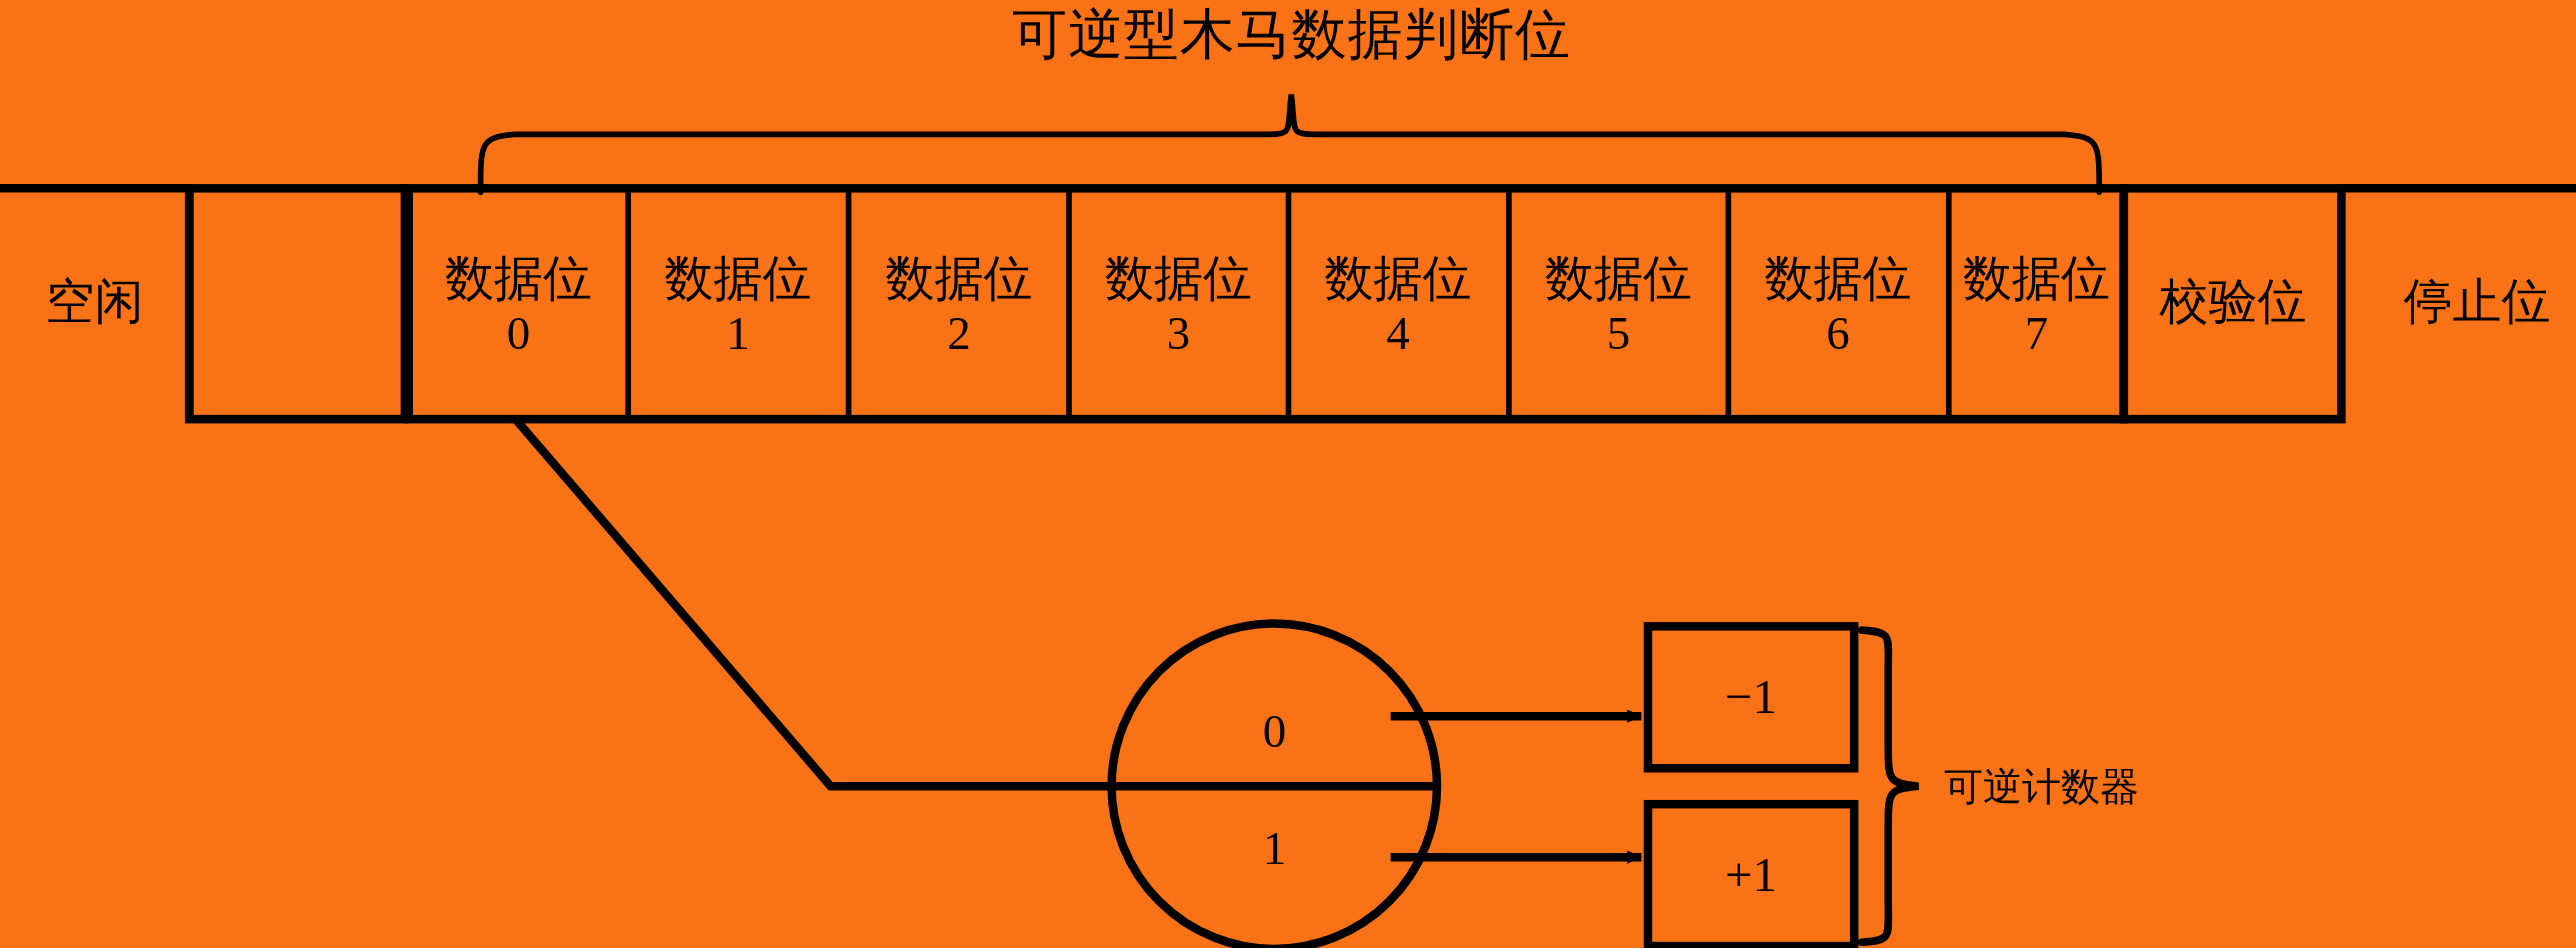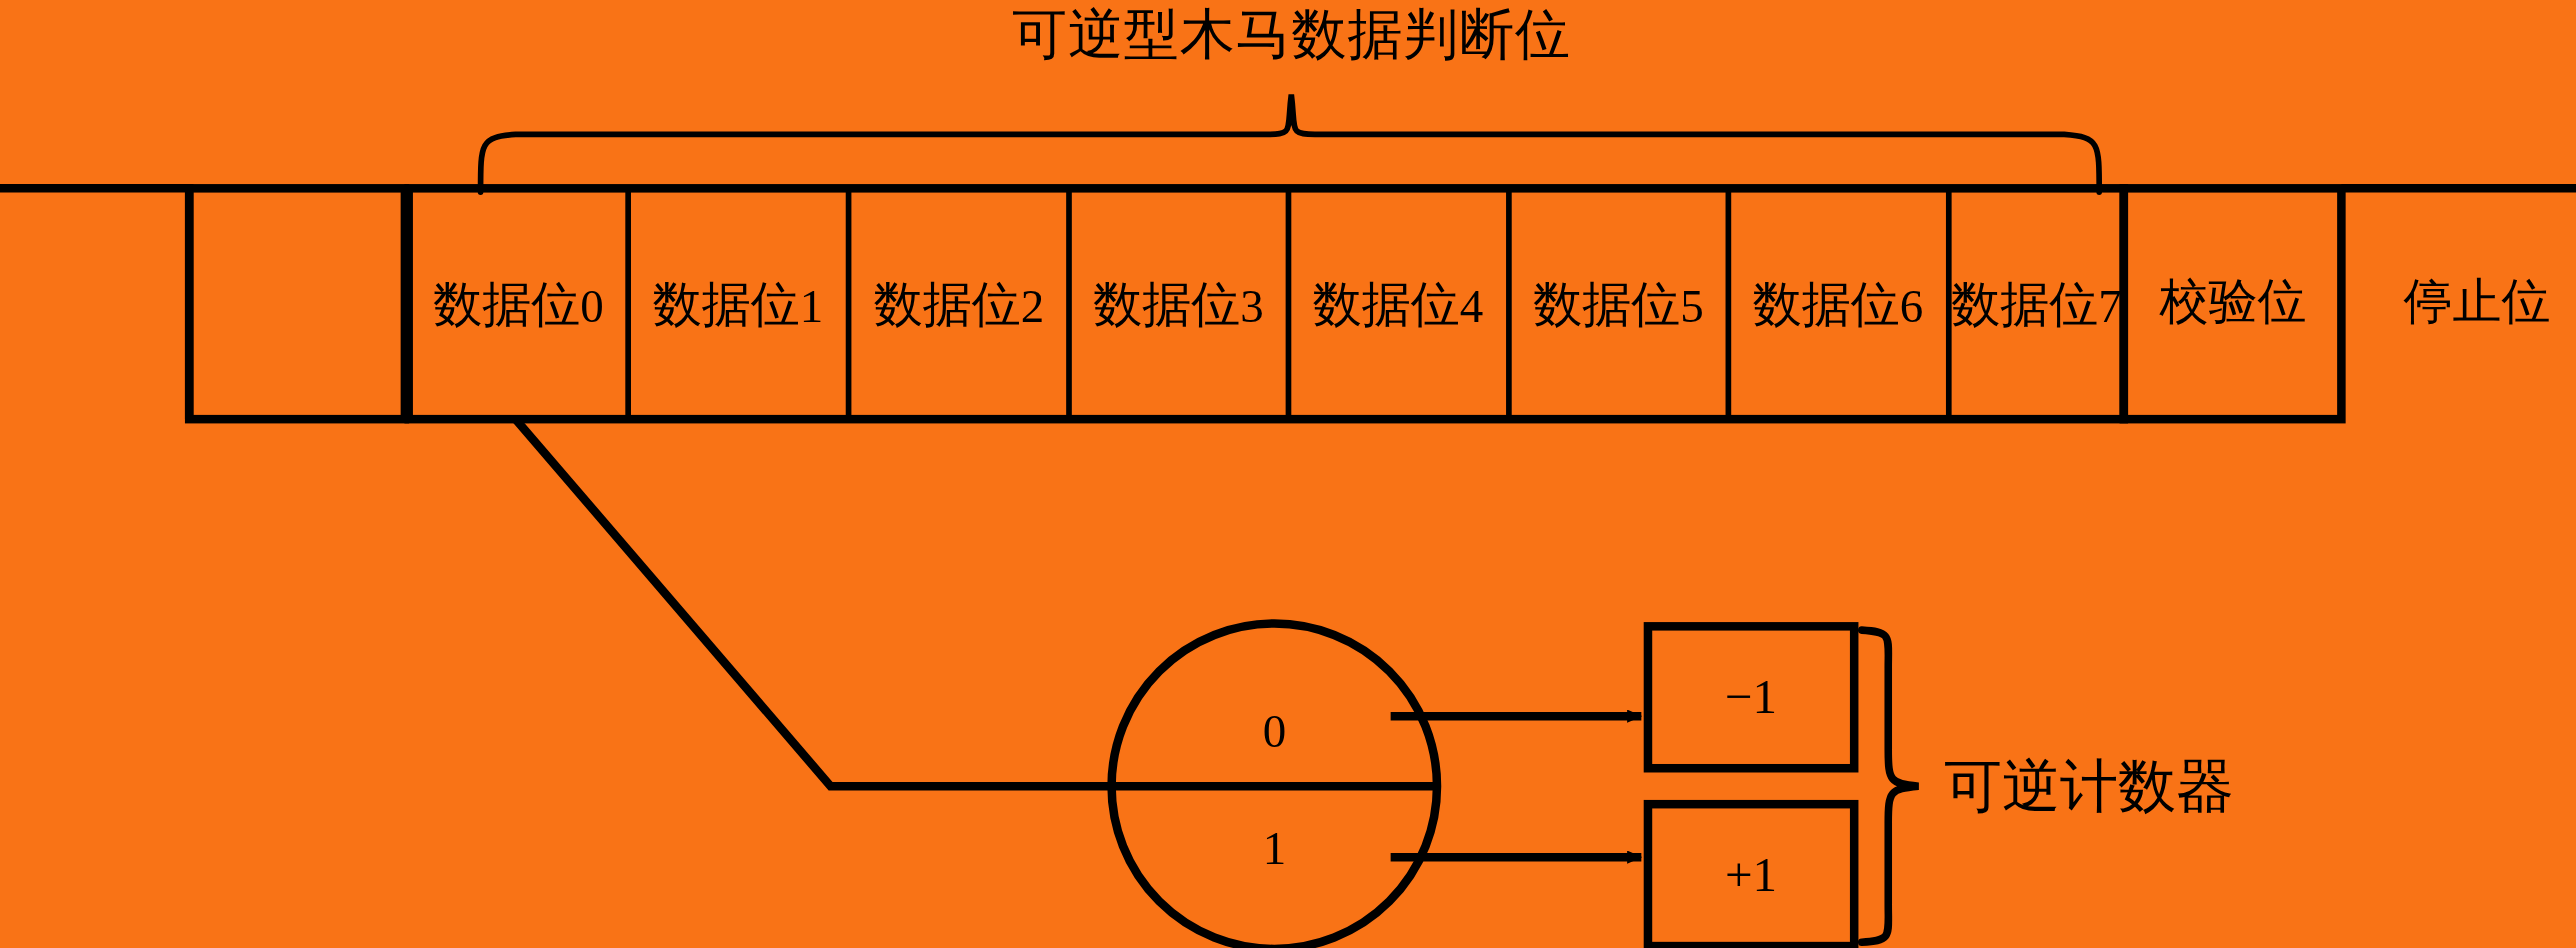--- a/index.html
+++ b/index.html
@@ -26,27 +26,27 @@
     align-items:center;
     justify-content:center;
     text-align:center;
     white-space:pre;
     line-height:1.08;
     user-select:none;
   }
   .cjk{ font-family:"Liberation Serif","DejaVu Serif",serif; }
   .title-text{ font-size:55px; letter-spacing:0.9px; }
   .cell-text{ font-size:49px; }
-  .cell-two-line{ flex-direction:row; }
+  .cell-two-line{ flex-direction:column; }
   .cell-two-line .line1{ display:block; }
   .cell-two-line .line2{ display:block; font-size:47px; margin-top:1.9px;}
   .judge-text{ font-size:47px; }
   .bit-val{ font-size:47px; }
   .counter-val{ font-size:49px; }
-  .brace-label{ font-size:58px; }
+  .brace-label{ font-size:39px; }
 </style>
 </head>
 <body>
 
 <div id="stage">
 
   <svg id="svg-layer" viewBox="0 0 2723 1003">
     <defs>
       <marker id="arrowhead" markerWidth="16" markerHeight="14" refX="15" refY="7" orient="auto" markerUnits="userSpaceOnUse">
         <path d="M0,0 L16,7 L0,14 z" fill="#000000"></path>
@@ -93,20 +93,21 @@
              C 2000,668 1996,672 1996,706
              L 1996,792
              C 1996,826 1998,828 2028,831
              C 1998,834 1996,836 1996,870
              L 1996,956
              C 1996,990 2000,994 1968,996" fill="none" stroke="#000000" stroke-width="8" stroke-linecap="round"></path>
   </svg>
 
   <div class="lbl cjk title-text" style="left:946px; top:1.9px; width:691px; height:66px;">可逆型木马数据判断位</div>
 
+  <div class="lbl cjk cell-text" style="left:0px; top:269px; width:189px; height:66px;">空闲</div>
 
 
   <div class="lbl cjk cell-text cell-two-line" style="left:409px; top:232px; width:219px; height:147px;">
     <span class="line1">数据位</span>
     <span class="line2">0</span>
   </div>
 
   <div class="lbl cjk cell-text cell-two-line" style="left:628px; top:232px; width:220px; height:147px;">
     <span class="line1">数据位</span>
     <span class="line2">1</span>

